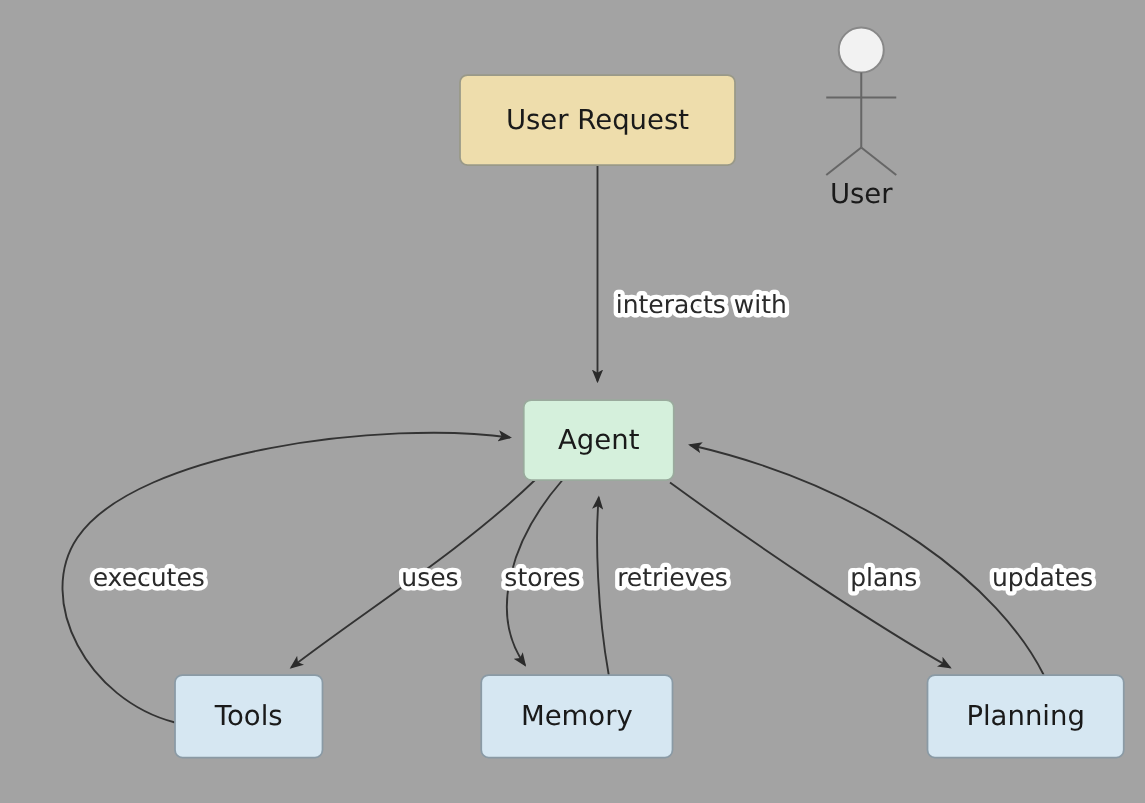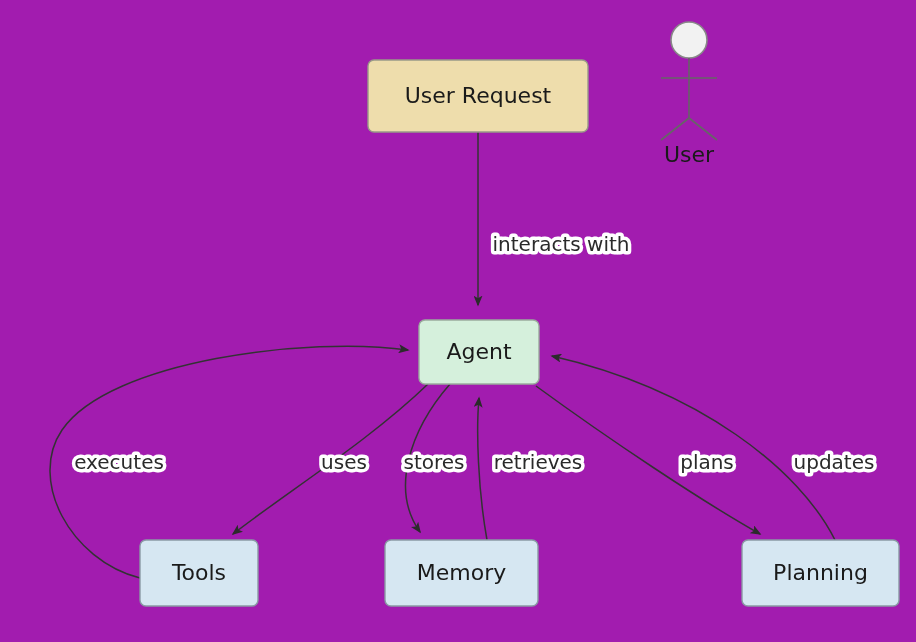--- a/index.html
+++ b/index.html
@@ -62,21 +62,21 @@
     font-family: "DejaVu Sans", "Liberation Sans", sans-serif;
     font-size: 22px;
     fill: #1a1a1a;
     text-anchor: middle;
     dominant-baseline: middle;
   }
 </style>
 </head>
 <body>
 
-<div id="diagram-root" style="width: 916px; height: 642px; background: #a21caf; text-align: right;">
+<div id="diagram-root" style="width: 916px; height: 642px; background: #a3a3a3; text-align: right;">
   <svg id="diagram-svg" viewBox="0 0 916 642">
     <defs>
       <marker id="arrowhead" markerWidth="11" markerHeight="9" refX="9.4" refY="4.5" orient="auto" markerUnits="userSpaceOnUse">
         <path d="M 0 0 L 11 4.5 L 0 9 L 2.6 4.5 Z" fill="#2b2b2b"></path>
       </marker>
     </defs>
 
     <g id="edges-layer">
         <path d="M 478 132 L 478 305" class="edge-path" marker-end="url(#arrowhead)" stroke="#333333"></path>
         <path d="M 140 578 C 70 560 28 480 62 430 C 110 360 310 336 408 350" class="edge-path" marker-end="url(#arrowhead)" stroke="#333333"></path>

